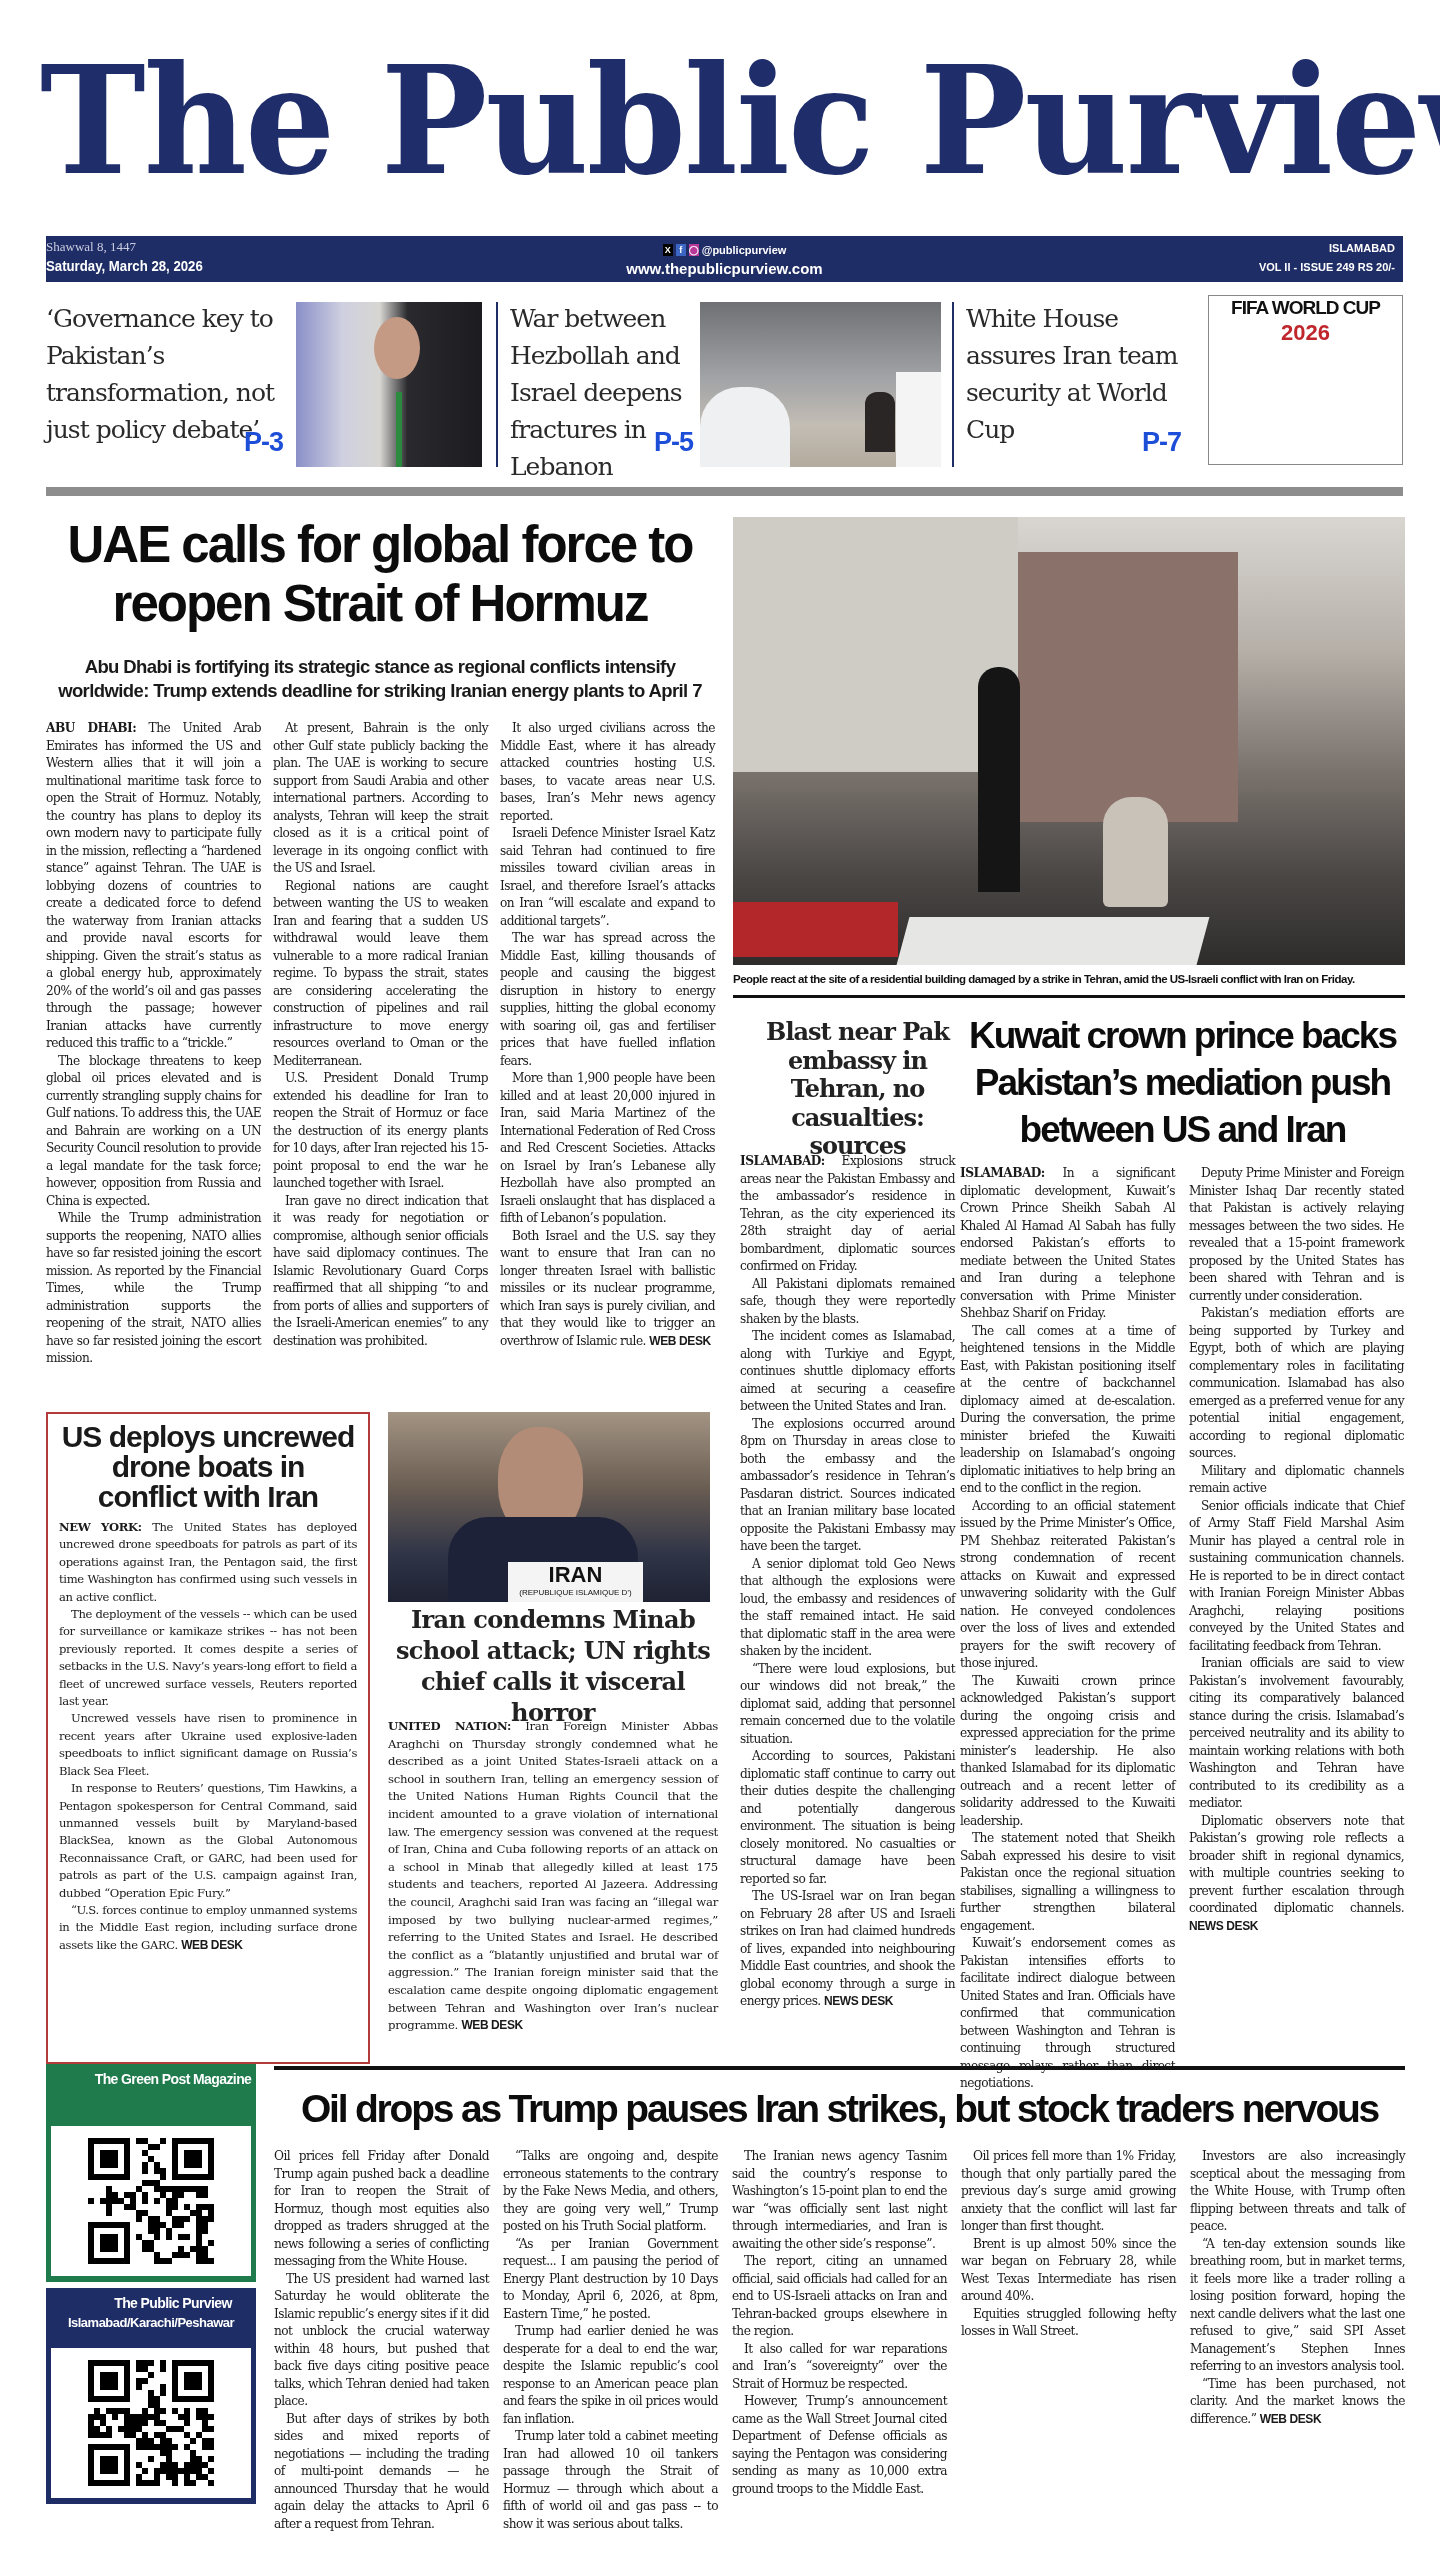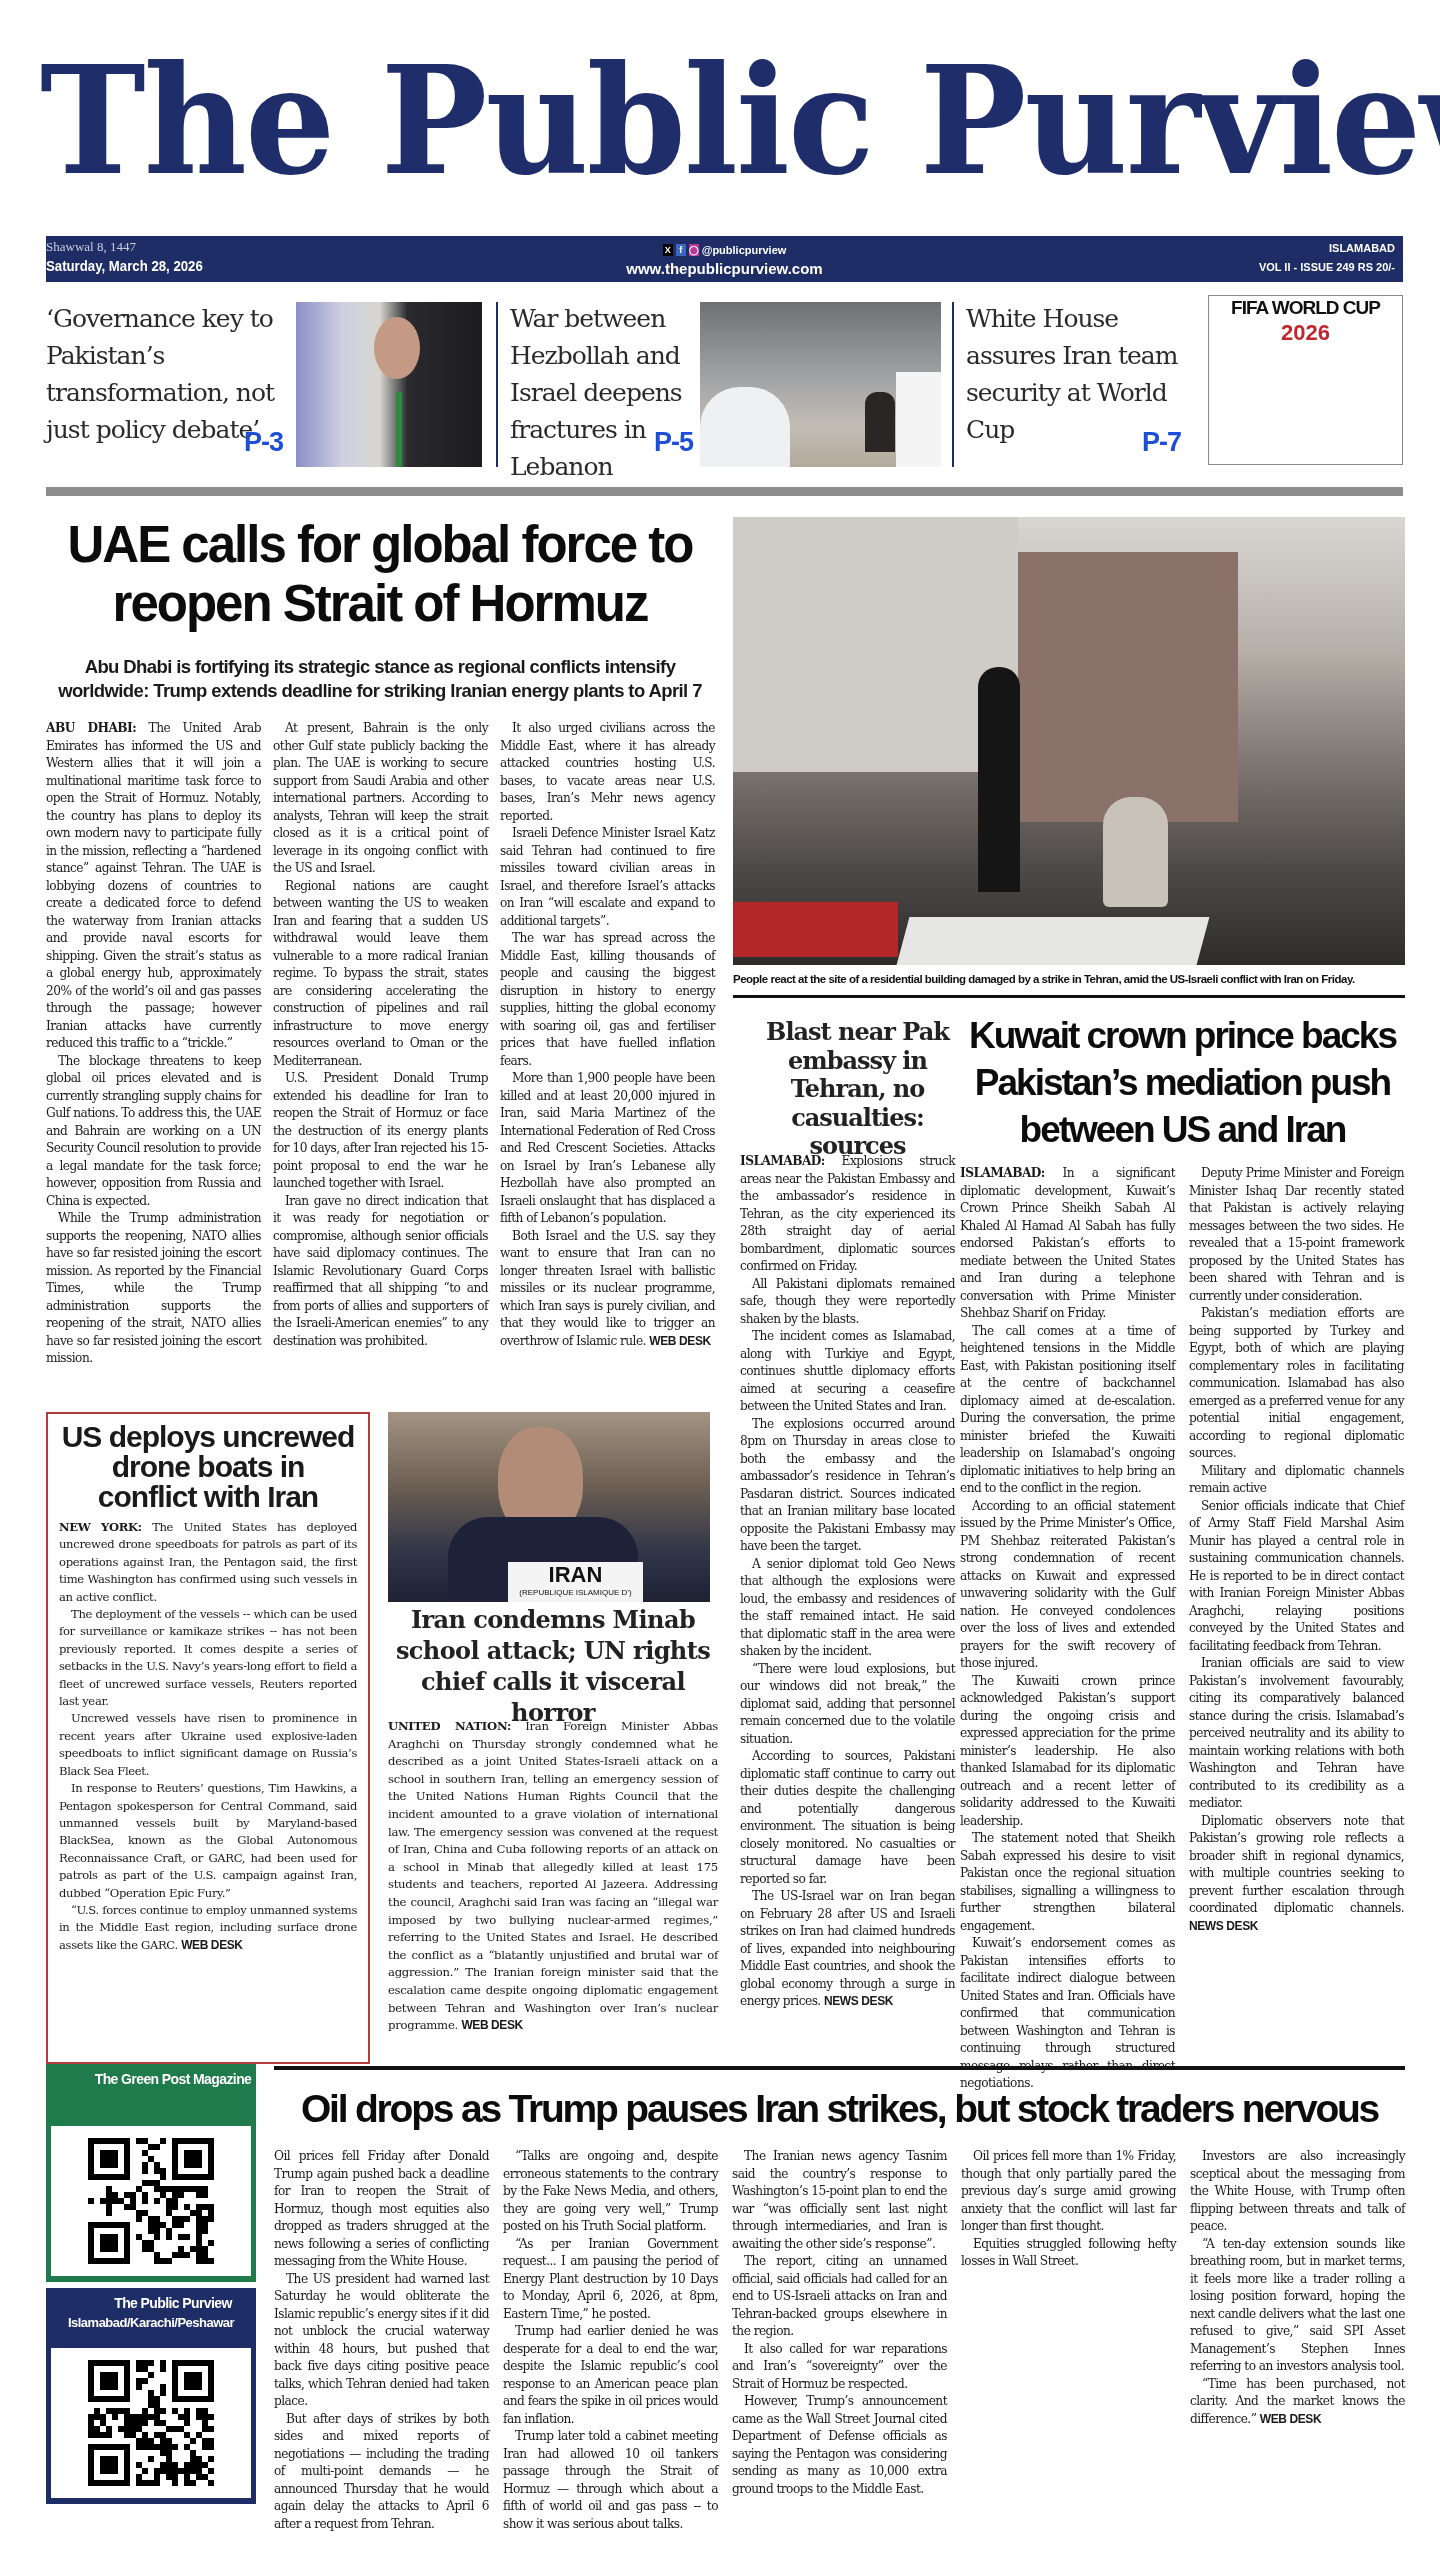--- a/index.html
+++ b/index.html
@@ -1141,20 +1141,21 @@
     <p>Trump later told a cabinet meeting Iran had allowed 10 oil tankers passage through the Strait of Hormuz —  through which about a fifth of world oil and gas pass -- to show it was serious about talks.</p>
   </div>
   <div class="col">
     <p>The Iranian news agency Tasnim said the country’s response to Washington’s 15-point plan to end the war “was officially sent last night through intermediaries, and Iran is awaiting the other side’s response”.</p>
     <p>The report, citing an unnamed official, said officials had called for an end to US-Israeli attacks on Iran and Tehran-backed groups elsewhere in the region.</p>
     <p>It also called for war reparations and Iran’s “sovereignty” over the Strait of Hormuz be respected.</p>
     <p>However, Trump’s announcement came as the Wall Street Journal cited Department of Defense officials as saying the Pentagon was considering sending as many as 10,000 extra ground troops to the Middle East.</p>
   </div>
   <div class="col">
     <p>Oil prices fell more than 1% Friday, though that only partially pared the previous day’s surge amid growing anxiety that the conflict will last far longer than first thought.</p>
+    <p>Brent is up almost 50% since the war began on February 28, while West Texas Intermediate has risen around 40%.</p>
     <p>Equities struggled following hefty losses in Wall Street.</p>
   </div>
   <div class="col">
     <p>Investors are also increasingly sceptical about the messaging from the White House, with Trump often flipping between threats and talk of peace.</p>
     <p>“A ten-day extension sounds like breathing room, but in market terms, it feels more like a trader rolling a losing position forward, hoping the next candle delivers what the last one refused to give,” said SPI Asset Management’s Stephen Innes referring to an investors analysis tool.</p>
     <p><span>“Time has been purchased, not clarity. And the market knows the difference.”</span> <span class="byline">WEB DESK</span></p>
   </div>
 </div>
 
 </body></html>

